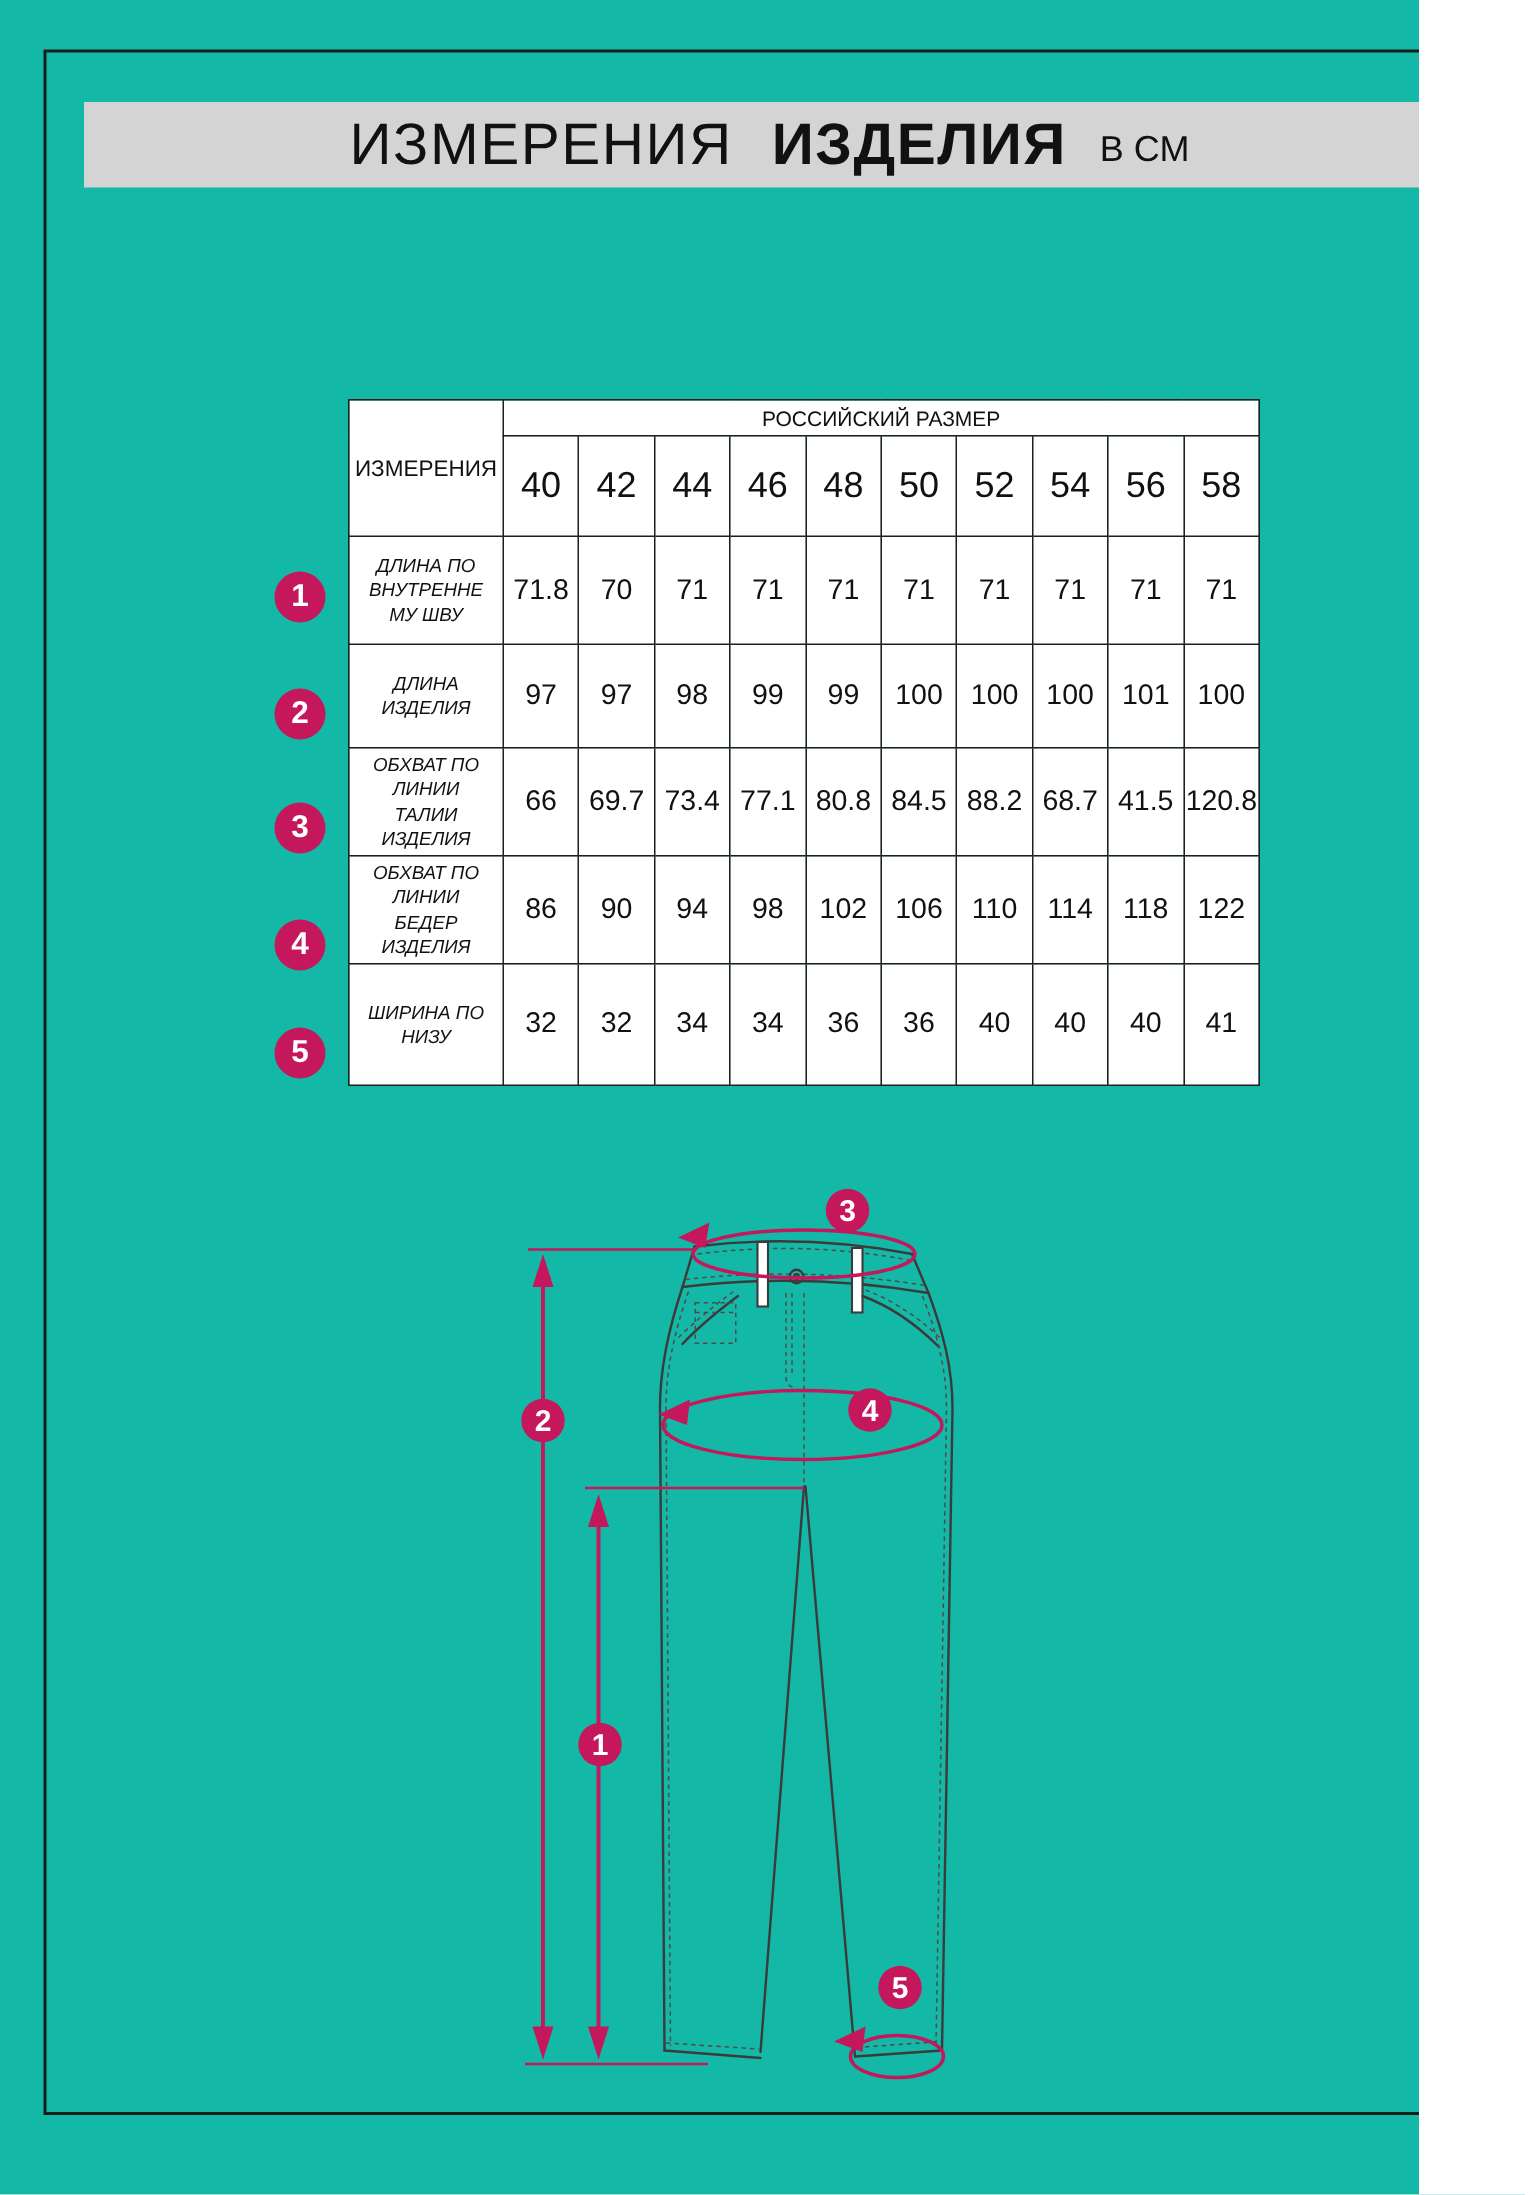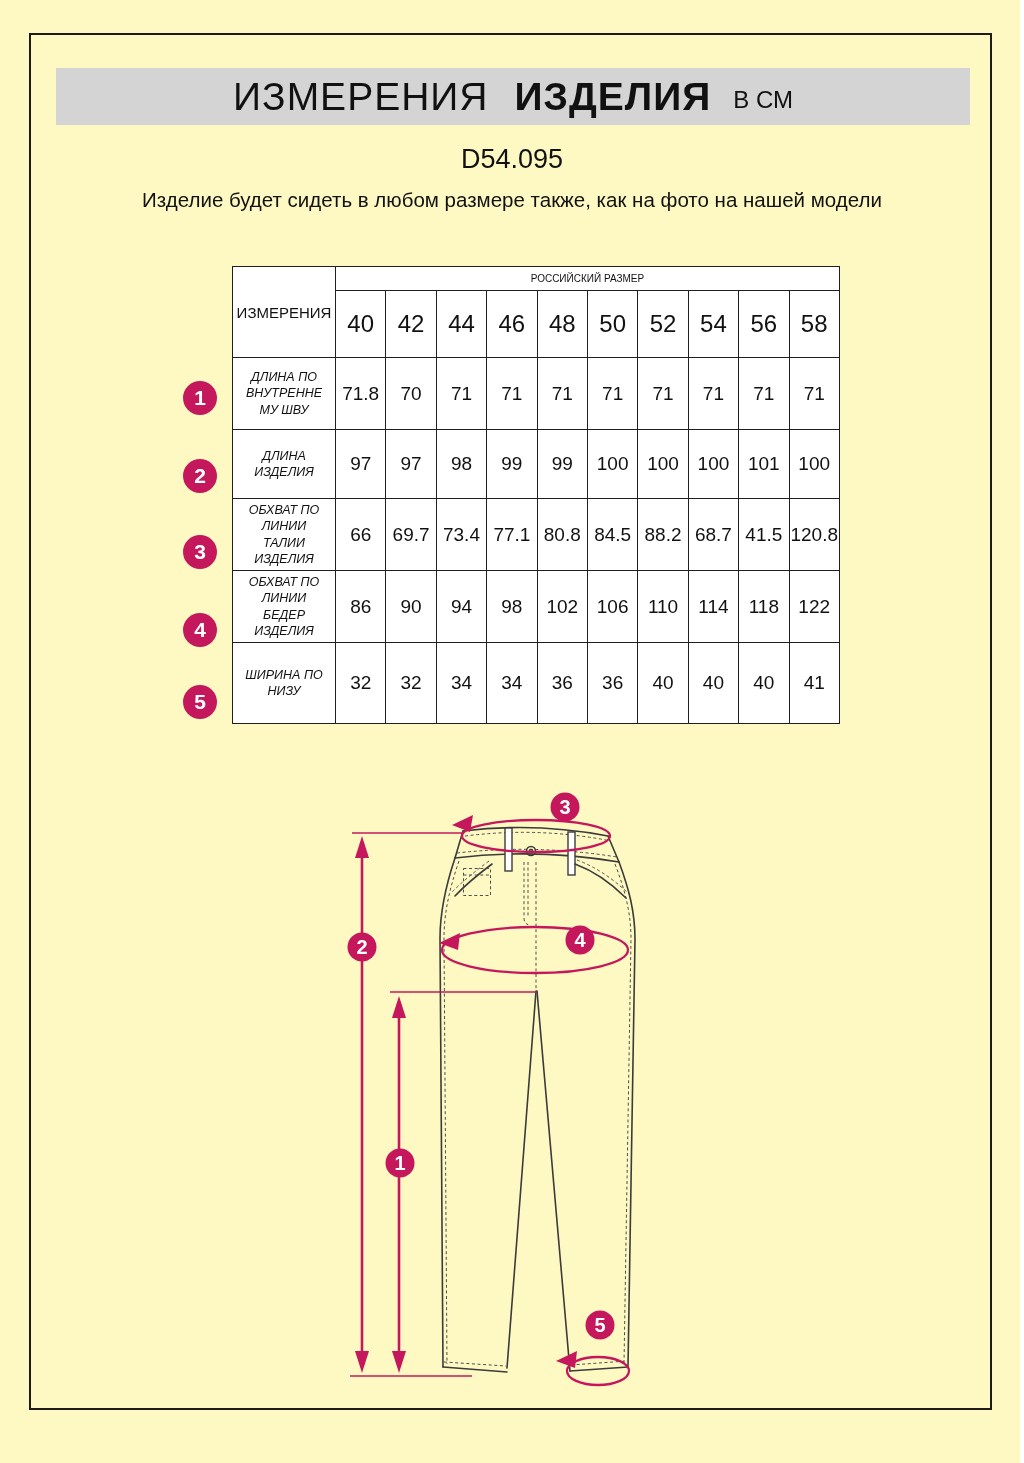--- a/index.html
+++ b/index.html
@@ -1,38 +1,38 @@
 <!DOCTYPE html>
 <html style="--accent: #c4175c; --band: #d4d4d4; --line: #3b3b3b;"><head>
 <meta charset="utf-8">
 <style>
   :root{ --accent:#c4175c; --line:#3b3b3b; --band:#d4d4d4; }
   html,body{margin:0;padding:0;background:#fff;}
-  #page{position:relative;width:1020px;height:1463px;background:#fef9c3;
+  #page{position:relative;width:946px;height:1463px;background:#14b8a6;
         font-family:"Liberation Sans", sans-serif;color:#111;overflow:hidden;}
   #frame{position:absolute;left:29px;top:33px;width:963px;height:1377px;
          border:2px solid #1c1c1c;box-sizing:border-box;}
   #title-band{position:absolute;left:56px;top:68px;width:914px;height:57px;
               background:var(--band);display:flex;align-items:center;justify-content:center;}
   .t1{font-size:39px;font-weight:400;letter-spacing:1px;}
   .t2{font-size:39px;font-weight:700;margin-left:26px;letter-spacing:1px;}
   .t3{font-size:24px;font-weight:400;margin-left:22px;padding-top:6px;}
   #product-code{position:absolute;left:0;top:144px;width:1024px;text-align:center;
                 font-size:27px;}
   .sub{position:absolute;left:0;width:1024px;text-align:center;font-size:20.5px;}
   #sub1{top:188px;}
   #sub2{top:226px;}
 
   
   #size-table{position:absolute;left:232px;top:266px;border-collapse:collapse;
               table-layout:fixed;}
   #size-table td,#size-table th{border:1.5px solid #1f1f1f;padding:0;text-align:center;
               vertical-align:middle;background:#fff;font-weight:400;}
   td.corner{font-size:15px;}
-  td.group{font-size:10px;height:23px;margin-top:44px;}
+  td.group{font-size:14px;height:23px;margin-top:44px;}
   td.size{font-size:24px;font-weight:700;height:66px;}
   td.rowlabel{font-size:12.5px;line-height:1.3;white-space:pre-line;font-style:italic;}
   td.val{font-size:19px;}
 
   .num-badge{position:absolute;width:34px;height:34px;border-radius:50%;
      background:var(--accent);color:#fff;font-size:21px;font-weight:700;
      display:flex;align-items:center;justify-content:center;}
 
   #note{position:absolute;left:232px;top:757px;width:607px;text-align:center;
         font-size:15.5px;font-weight:700;}
@@ -54,22 +54,20 @@
 
 <div id="page">
   <div id="frame"></div>
 
   <div id="title-band">
     <span class="t1">ИЗМЕРЕНИЯ</span>
     <span class="t2">ИЗДЕЛИЯ</span>
     <span class="t3">В СМ</span>
   </div>
 
-  <div id="product-code">D54.095</div>
-  <div id="sub1" class="sub">Изделие будет сидеть в любом размере также, как на фото на нашей модели</div>
 
   <table id="size-table">
     <colgroup>
       <col style="width:103px">
       <col span="10" style="width:50.4px">
     </colgroup>
     <tbody>
       <tr>
         <td class="corner" rowspan="2">ИЗМЕРЕНИЯ</td>
         <td class="group" colspan="10">РОССИЙСКИЙ РАЗМЕР</td>

